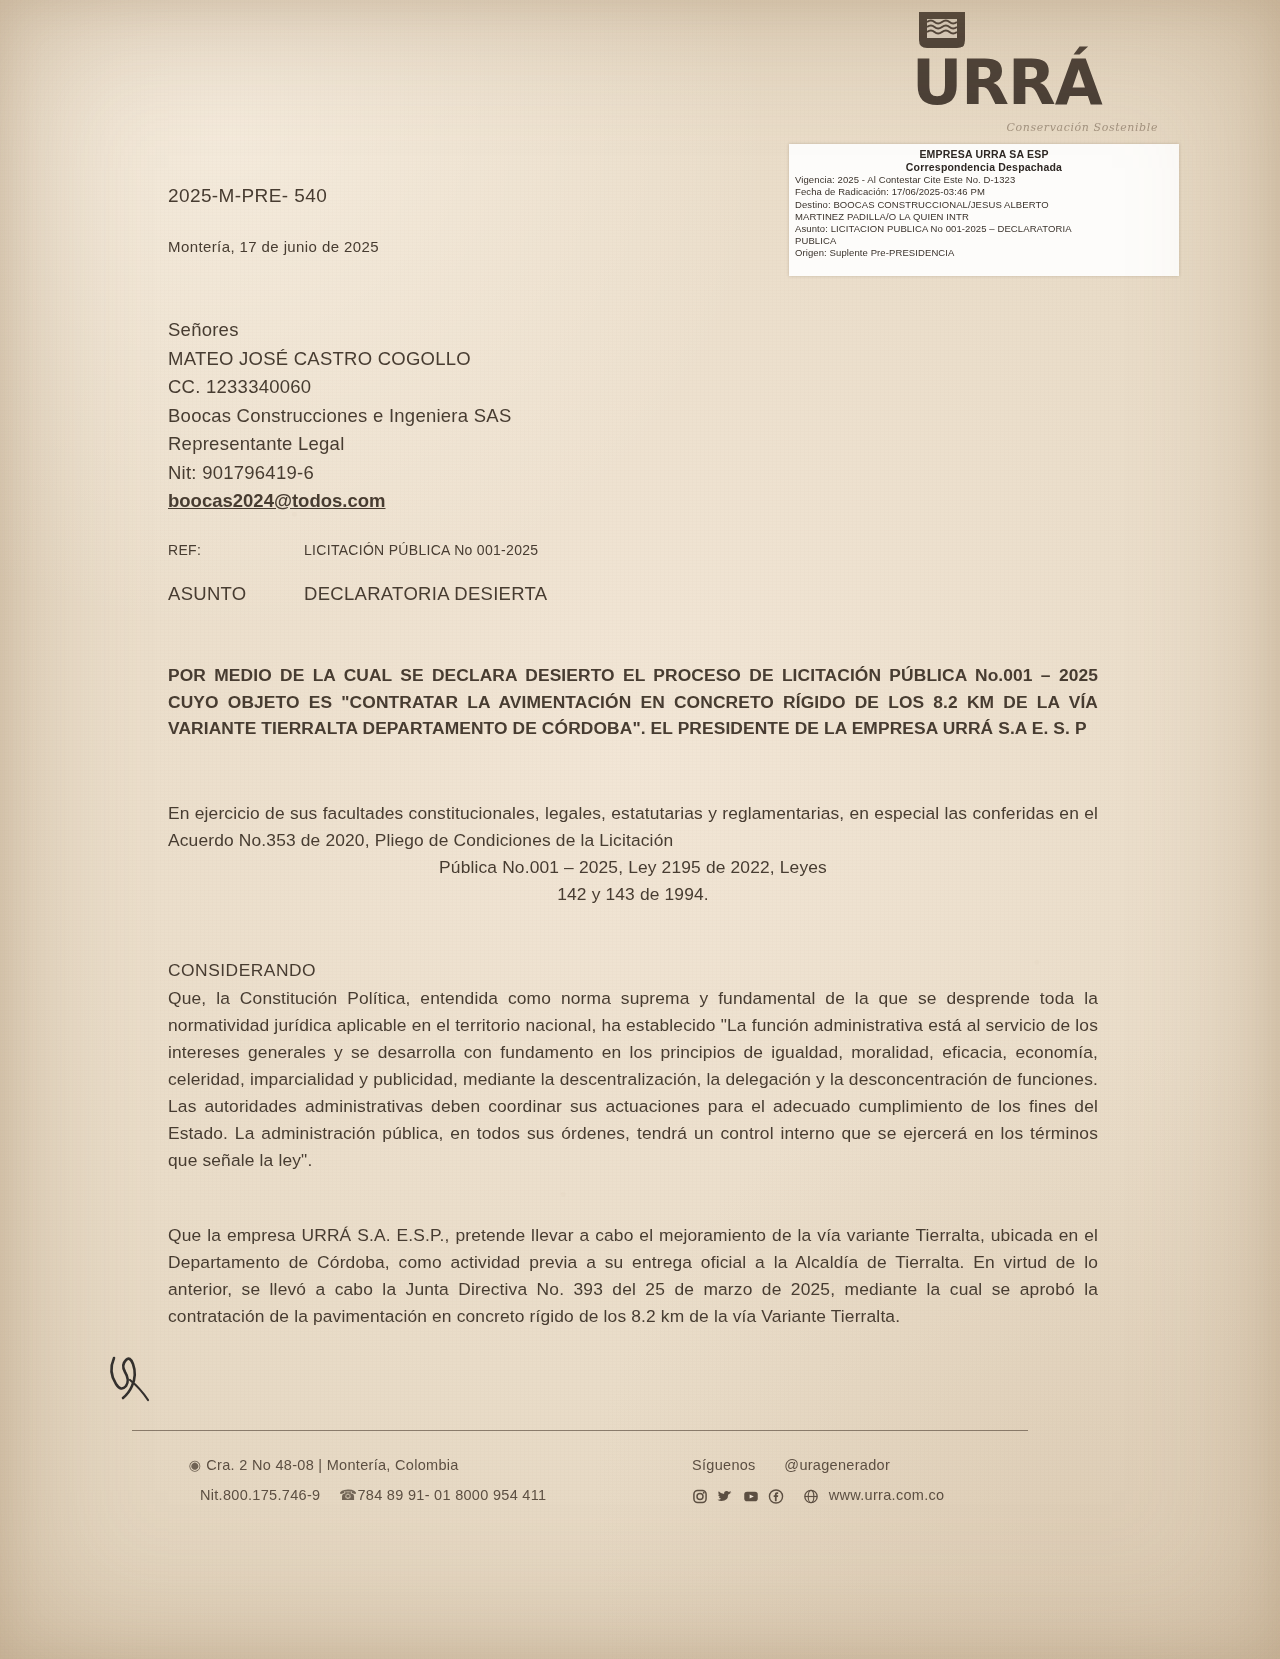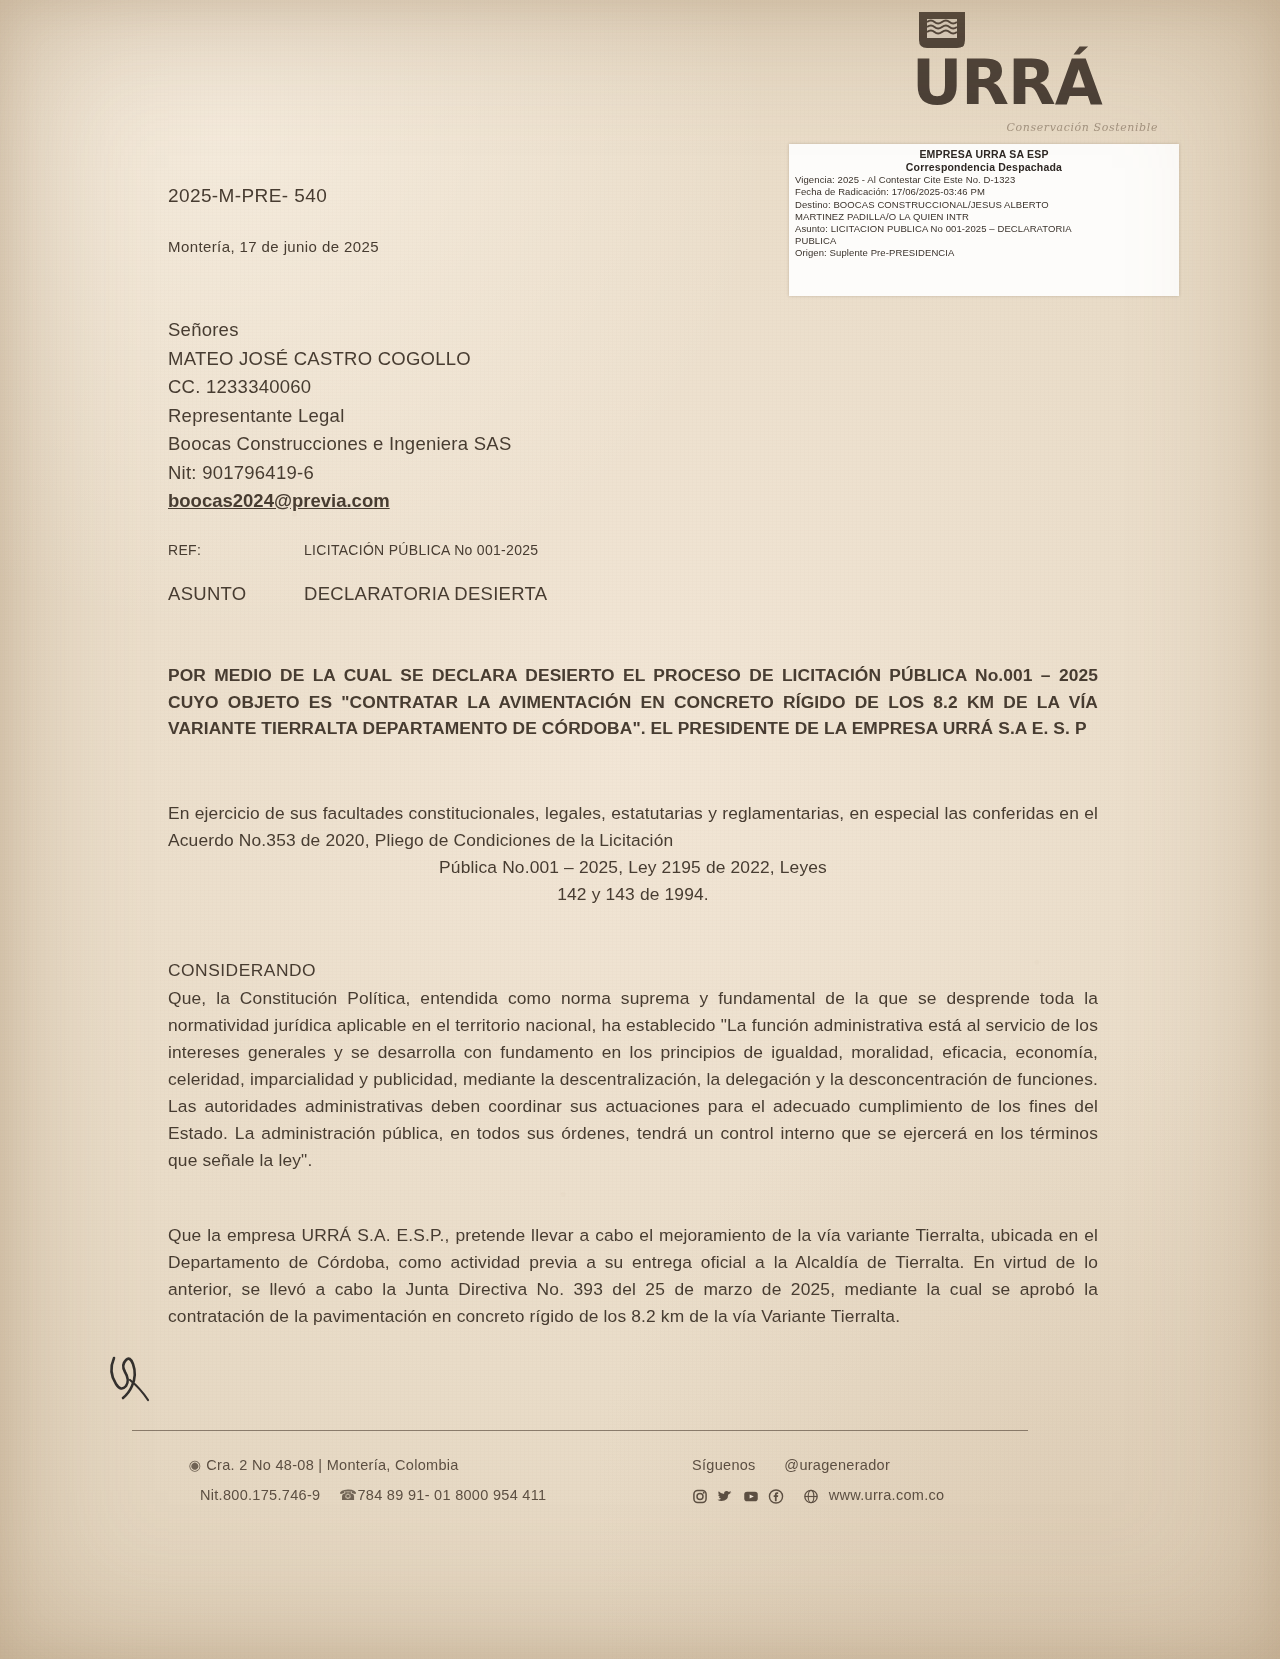--- a/index.html
+++ b/index.html
@@ -56,21 +56,21 @@
     font-family:"DejaVu Serif", serif;
     font-style:italic;
     font-size:11px;
     color:#8d7b68;
     letter-spacing:.6px;
     opacity:.75;
   }
 
   
   .stamp{
-    position:absolute;left:789px;top:144px;width:390px;height:152px;
+    position:absolute;left:789px;top:144px;width:390px;height:132px;
     background:#fdfcfa;
     box-shadow:0 0 3px rgba(90,70,50,.25);
     padding:4px 6px 0 6px;
     box-sizing:border-box;
     overflow:hidden;
   }
   .stamp .st-title{
     text-align:center;font-weight:bold;font-size:10.5px;color:#2e2824;
     letter-spacing:.2px;line-height:1.25;
     filter:blur(.35px);
@@ -173,24 +173,24 @@
     <div class="st-line">Origen: Suplente Pre-PRESIDENCIA</div>
   </div>
 
   <div class="tx docnum">2025-M-PRE- 540</div>
   <div class="tx city">Montería, 17 de junio de 2025</div>
 
   <div class="tx recipient">
     <div>Señores</div>
     <div>MATEO JOSÉ CASTRO COGOLLO</div>
     <div>CC. 1233340060</div>
+    <div>Boocas Construcciones e Ingeniera SAS</div>
     <div>Representante Legal</div>
-    <div>Boocas Construcciones e Ingeniera SAS</div>
     <div>Nit: 901796419-6</div>
-    <div class="email">boocas2024@previa.com</div>
+    <div class="email">boocas2024@todos.com</div>
   </div>
 
   <div class="tx refrow">
     <span class="lbl">REF:</span><span>LICITACIÓN  PÚBLICA No 001-2025</span>
   </div>
   <div class="tx asuntorow">
     <span class="lbl">ASUNTO</span><span>DECLARATORIA DESIERTA</span>
   </div>
 
   <div class="tx bold-para">POR MEDIO DE LA CUAL SE DECLARA DESIERTO EL PROCESO DE LICITACIÓN PÚBLICA No.001 – 2025 CUYO OBJETO ES "CONTRATAR LA  AVIMENTACIÓN EN CONCRETO RÍGIDO DE LOS 8.2 KM DE LA VÍA VARIANTE TIERRALTA DEPARTAMENTO DE CÓRDOBA".  EL PRESIDENTE DE LA EMPRESA URRÁ S.A E. S. P</div>

